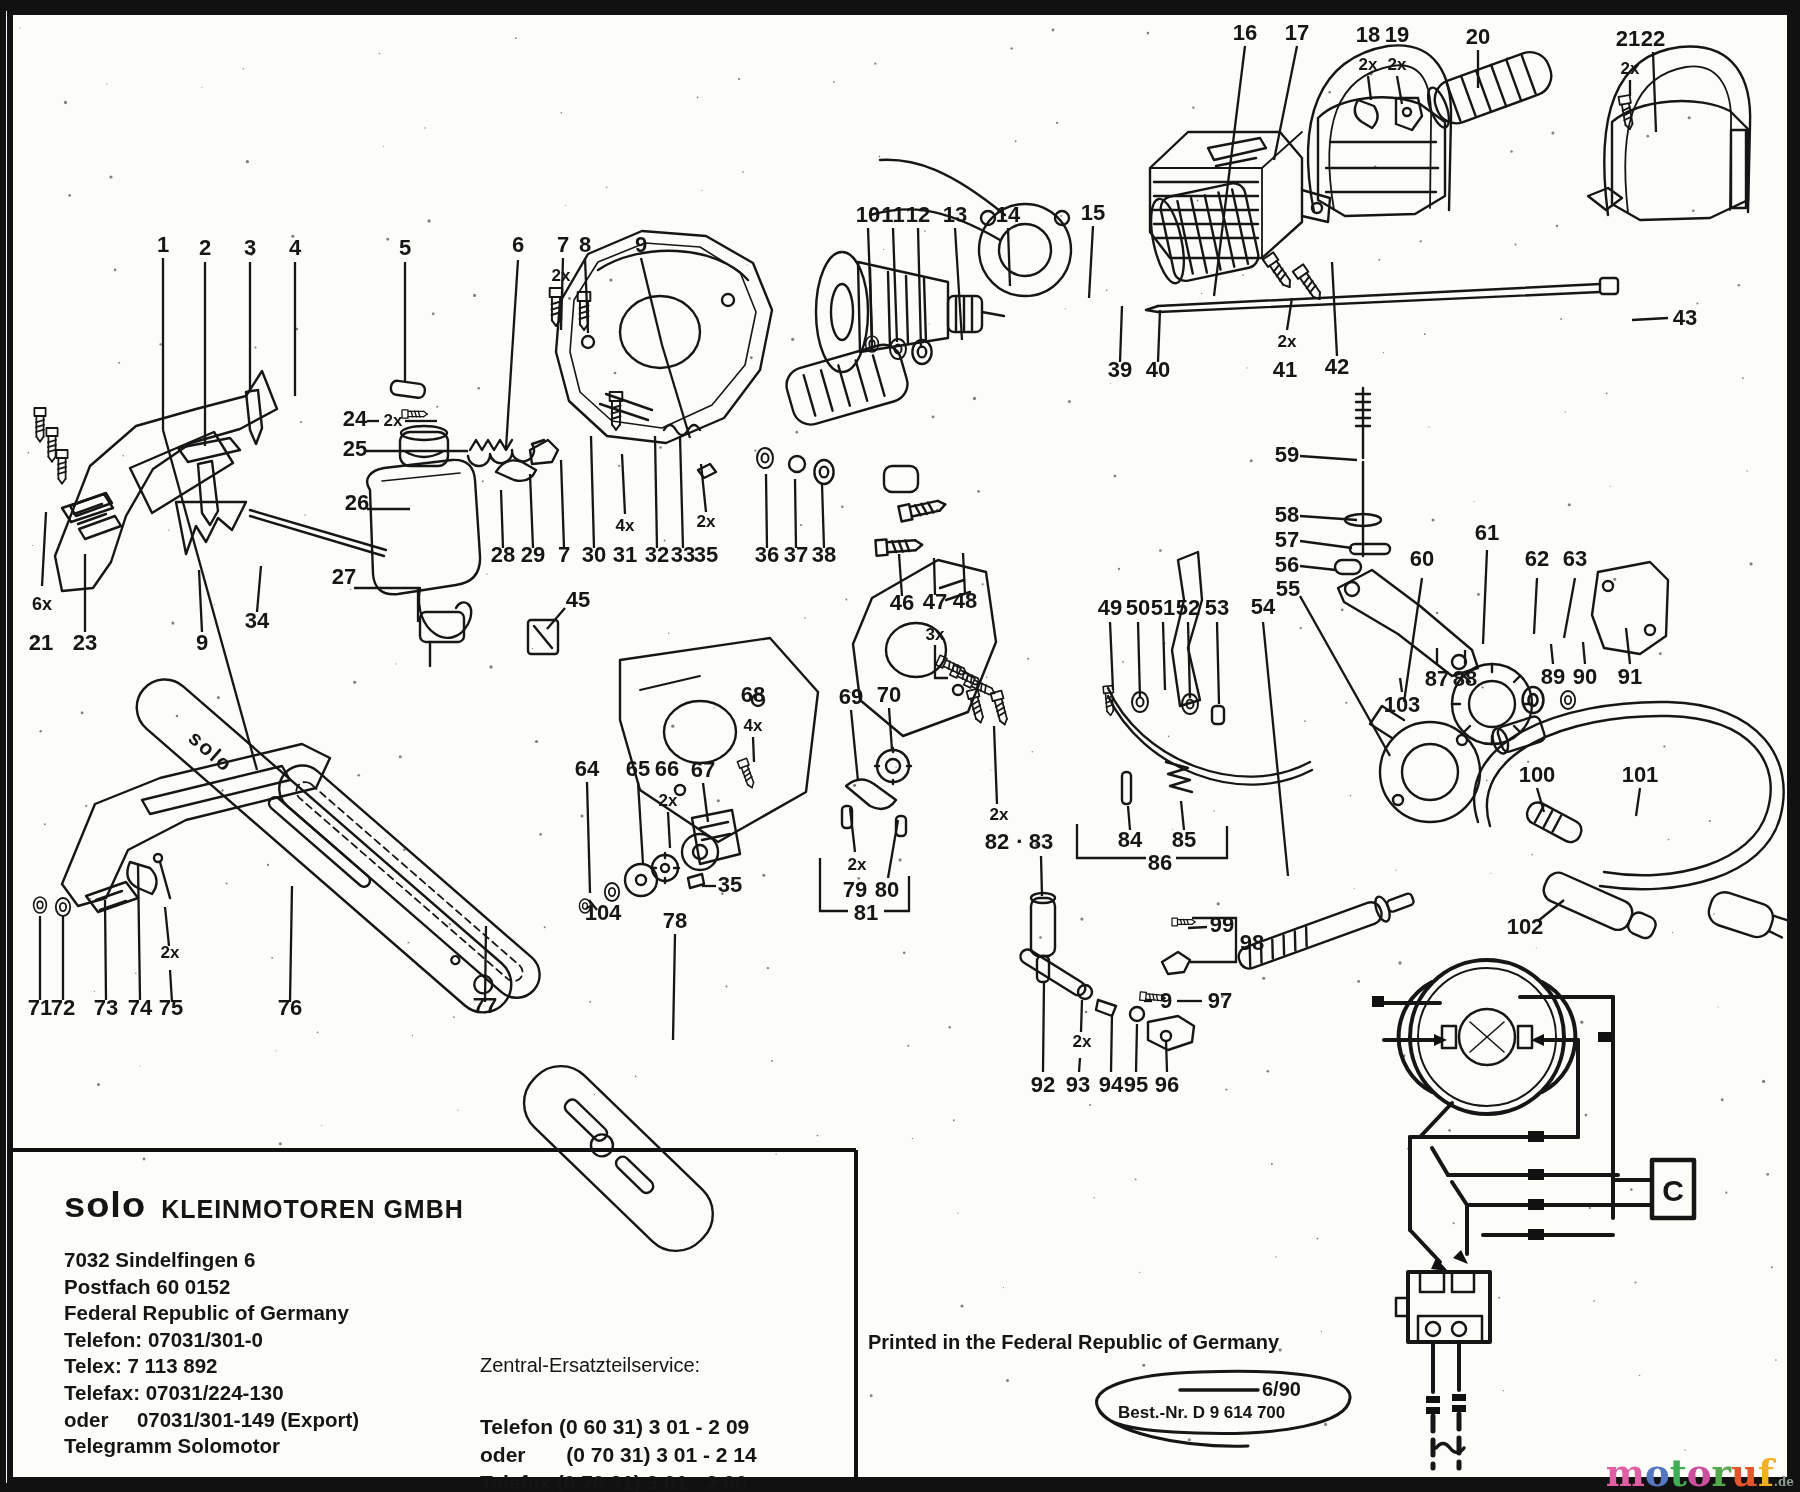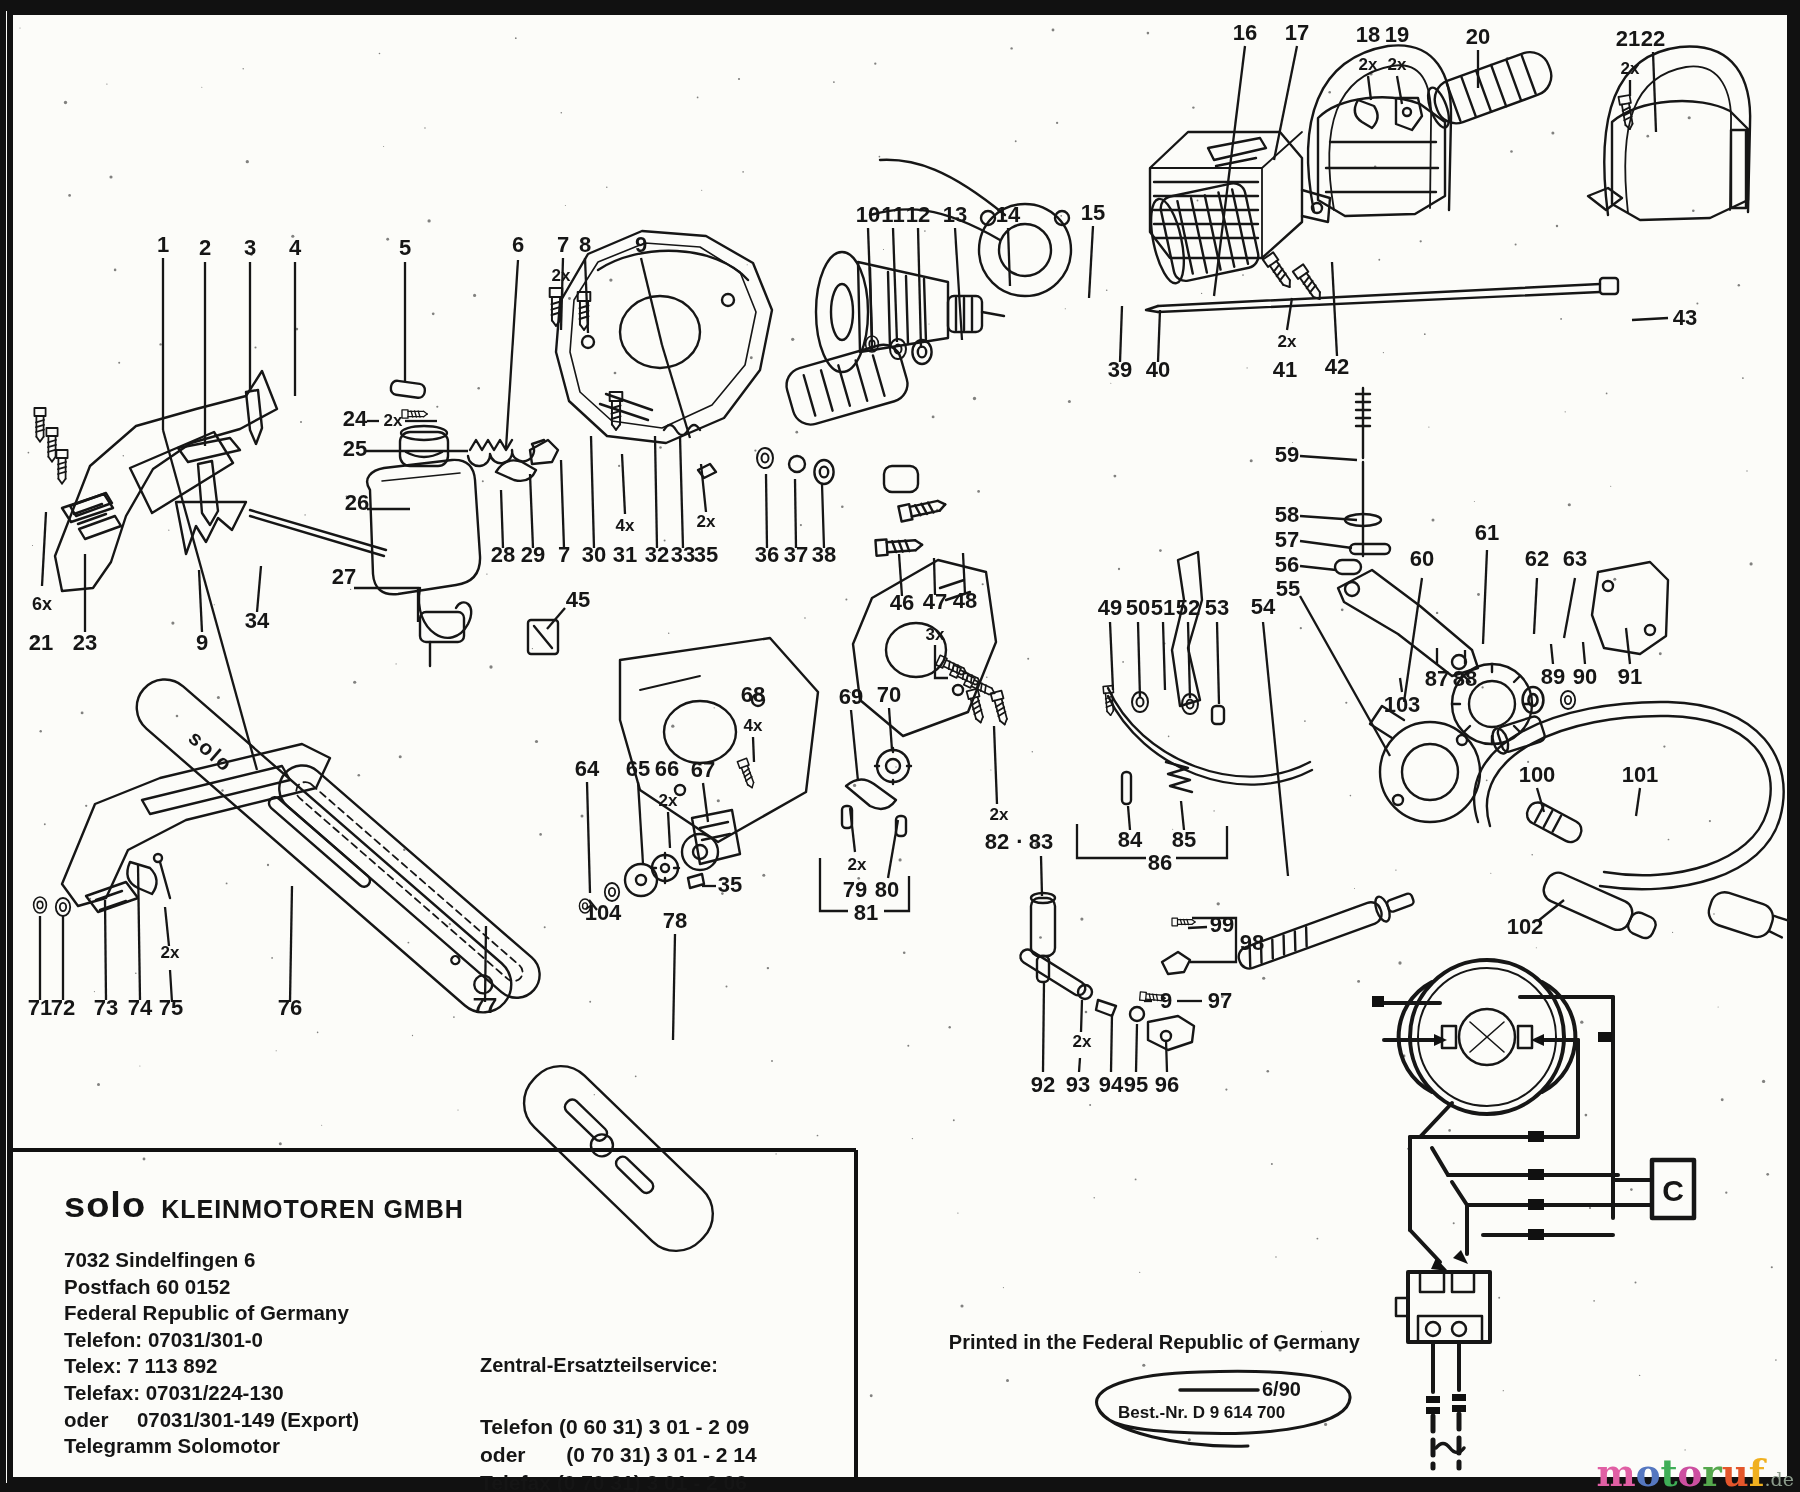--- a/index.html
+++ b/index.html
@@ -5,29 +5,29 @@
   html,body{margin:0;padding:0;background:#e8e8e4;}
   .page{position:relative;width:1800px;height:1492px;background:#fcfcf9;overflow:hidden;
         font-family:"Liberation Sans",sans-serif;color:#151515;}
   svg{position:absolute;left:0;top:0;}
   .addr{position:absolute;left:64px;top:1184px;z-index:5;}
   .brand-row{display:flex;align-items:baseline;gap:15px;}
   .brand{font-size:38px;font-weight:900;letter-spacing:1px;transform:scaleY(.9);}
   .company{font-size:25px;font-weight:800;letter-spacing:1px;}
   .addr-lines{margin-top:20px;font-size:20.5px;font-weight:600;line-height:26.6px;white-space:pre;}
   .svc{position:absolute;left:480px;top:1318px;z-index:5;white-space:pre;}
-  .svc-title{font-size:20px;font-weight:700;}
+  .svc-title{font-size:20px;font-weight:400;}
   .svc-lines{font-size:21px;font-weight:800;line-height:28px;}
-  .prt{position:absolute;left:868px;top:1330px;width:492px;text-align:right;
+  .prt{position:absolute;left:868px;top:1330px;width:492px;text-align:left;
        font-size:20px;font-weight:600;line-height:24px;z-index:5;}
   .issue{position:absolute;left:1262px;top:1378px;font-size:20px;font-weight:700;z-index:6;text-align:right;}
   .ordno{position:absolute;left:1118px;top:1403px;font-size:17px;font-weight:700;z-index:6;}
   .wm{position:absolute;right:6px;bottom:0px;z-index:7;font-family:"DejaVu Serif",serif;
       font-weight:700;font-size:37px;line-height:1;}
-  .wm .de{font-size:19px;font-weight:400;}
+  .wm .de{font-size:12px;font-weight:700;}
 </style>
 </head>
 <body>
 
 <div class="page">
 
 <svg width="1800" height="1492" viewBox="0 0 1800 1492">
   <defs>
     <g id="screwH" stroke="#161616" stroke-width="2.2" fill="none">
       <rect x="0" y="-7" width="10" height="14"></rect>

